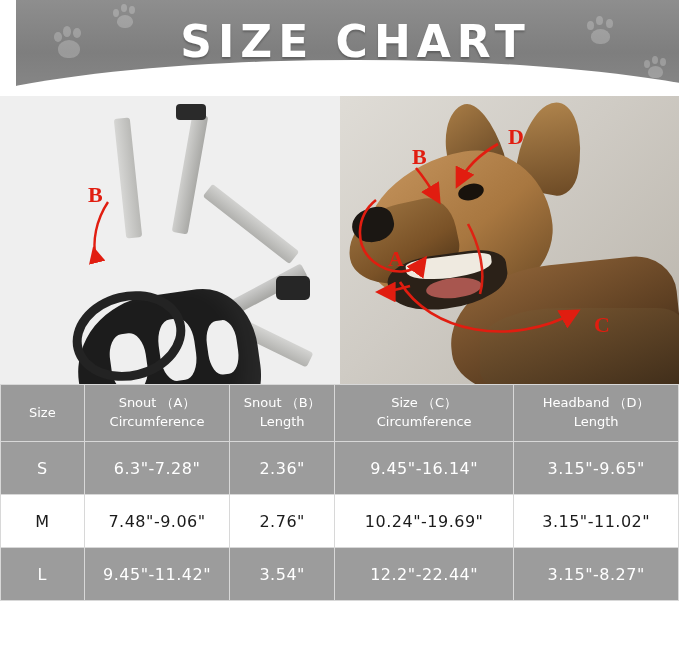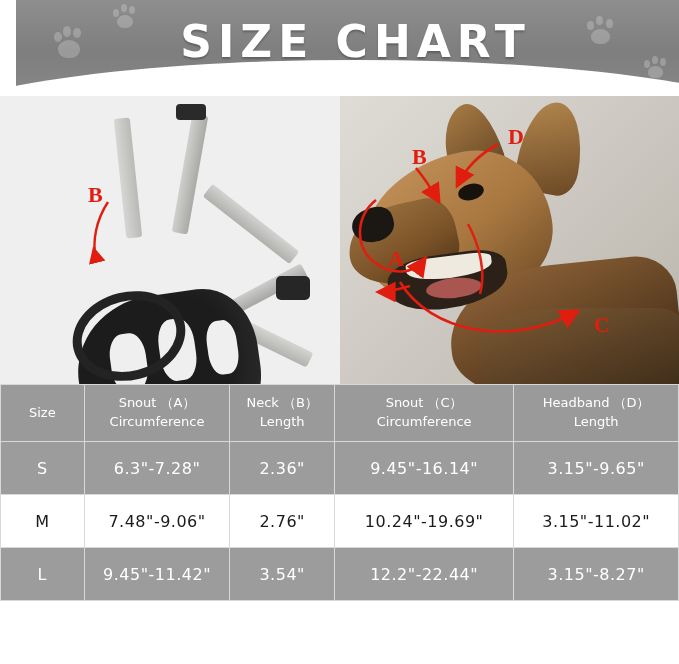--- a/index.html
+++ b/index.html
@@ -324,25 +324,25 @@
       <thead>
         <tr>
           <th class="col-size size-col">
             <span>Size</span>
           </th>
           <th class="col-a">
             <div>Snout （A）</div>
             <div>Circumference</div>
           </th>
           <th class="col-b">
-            <div>Neck （B）</div>
+            <div>Snout （B）</div>
             <div>Length</div>
           </th>
           <th class="col-c">
-            <div>Snout （C）</div>
+            <div>Size （C）</div>
             <div>Circumference</div>
           </th>
           <th class="col-d">
             <div>Headband （D）</div>
             <div>Length</div>
           </th>
         </tr>
       </thead>
       <tbody>
         <tr class="shade">

